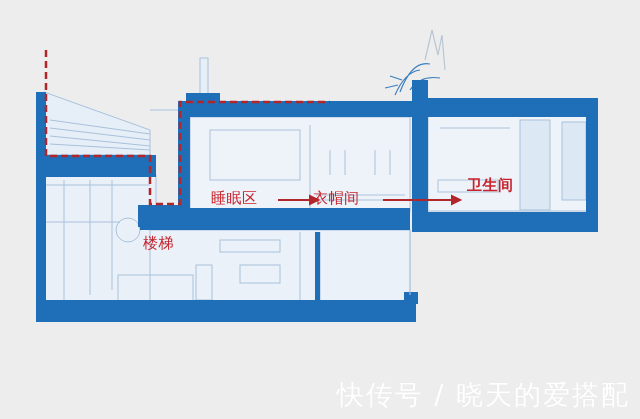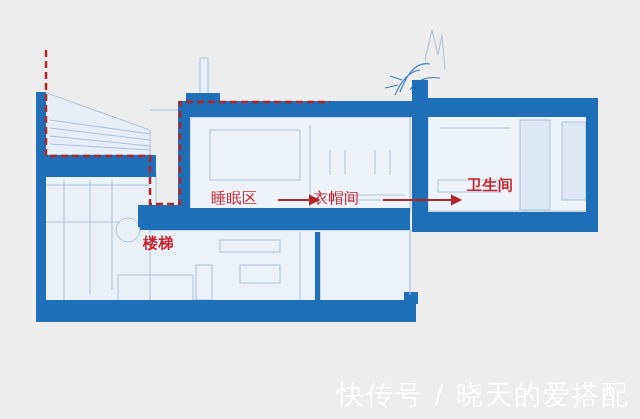--- a/index.html
+++ b/index.html
@@ -104,16 +104,16 @@
       <line x1="278" y1="200" x2="312" y2="200"></line>
       <polygon points="318,200 310,196 310,204"></polygon>
       <line x1="383" y1="200" x2="454" y2="200"></line>
       <polygon points="460,200 452,196 452,204"></polygon>
     </g>
   </svg>
 
   <span class="lbl" style="left:211px;top:191px;">睡眠区</span>
   <span class="lbl" style="left:313px;top:191px;">衣帽间</span>
   <span class="lbl" style="left:467px;top:178px;font-weight:bold;">卫生间</span>
-  <span class="lbl" style="left:143px;top:236px;font-weight:bold;">楼梯</span>
+  <span class="lbl" style="left:143px;top:236px;">楼梯</span>
 
   <span class="wm">快传号 / 晓天的爱搭配</span>
 </div>
 
 </body></html>

